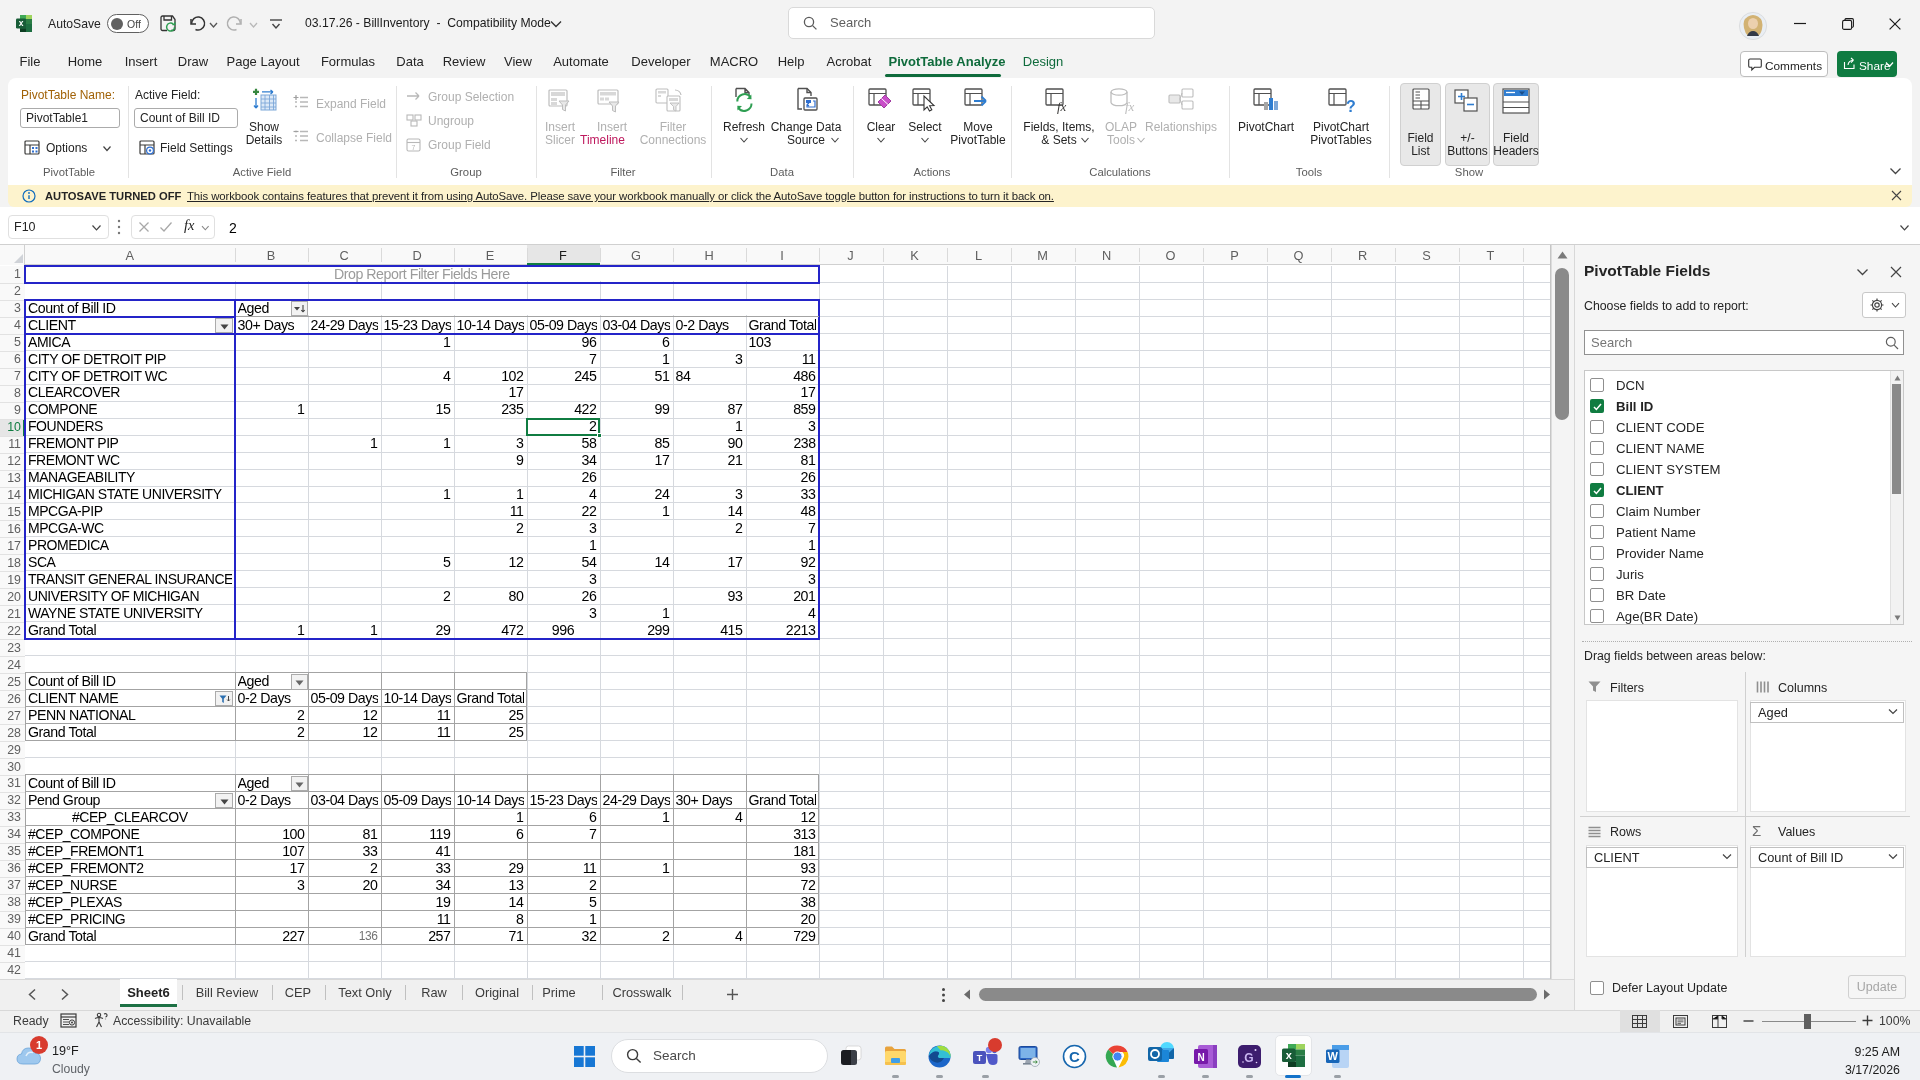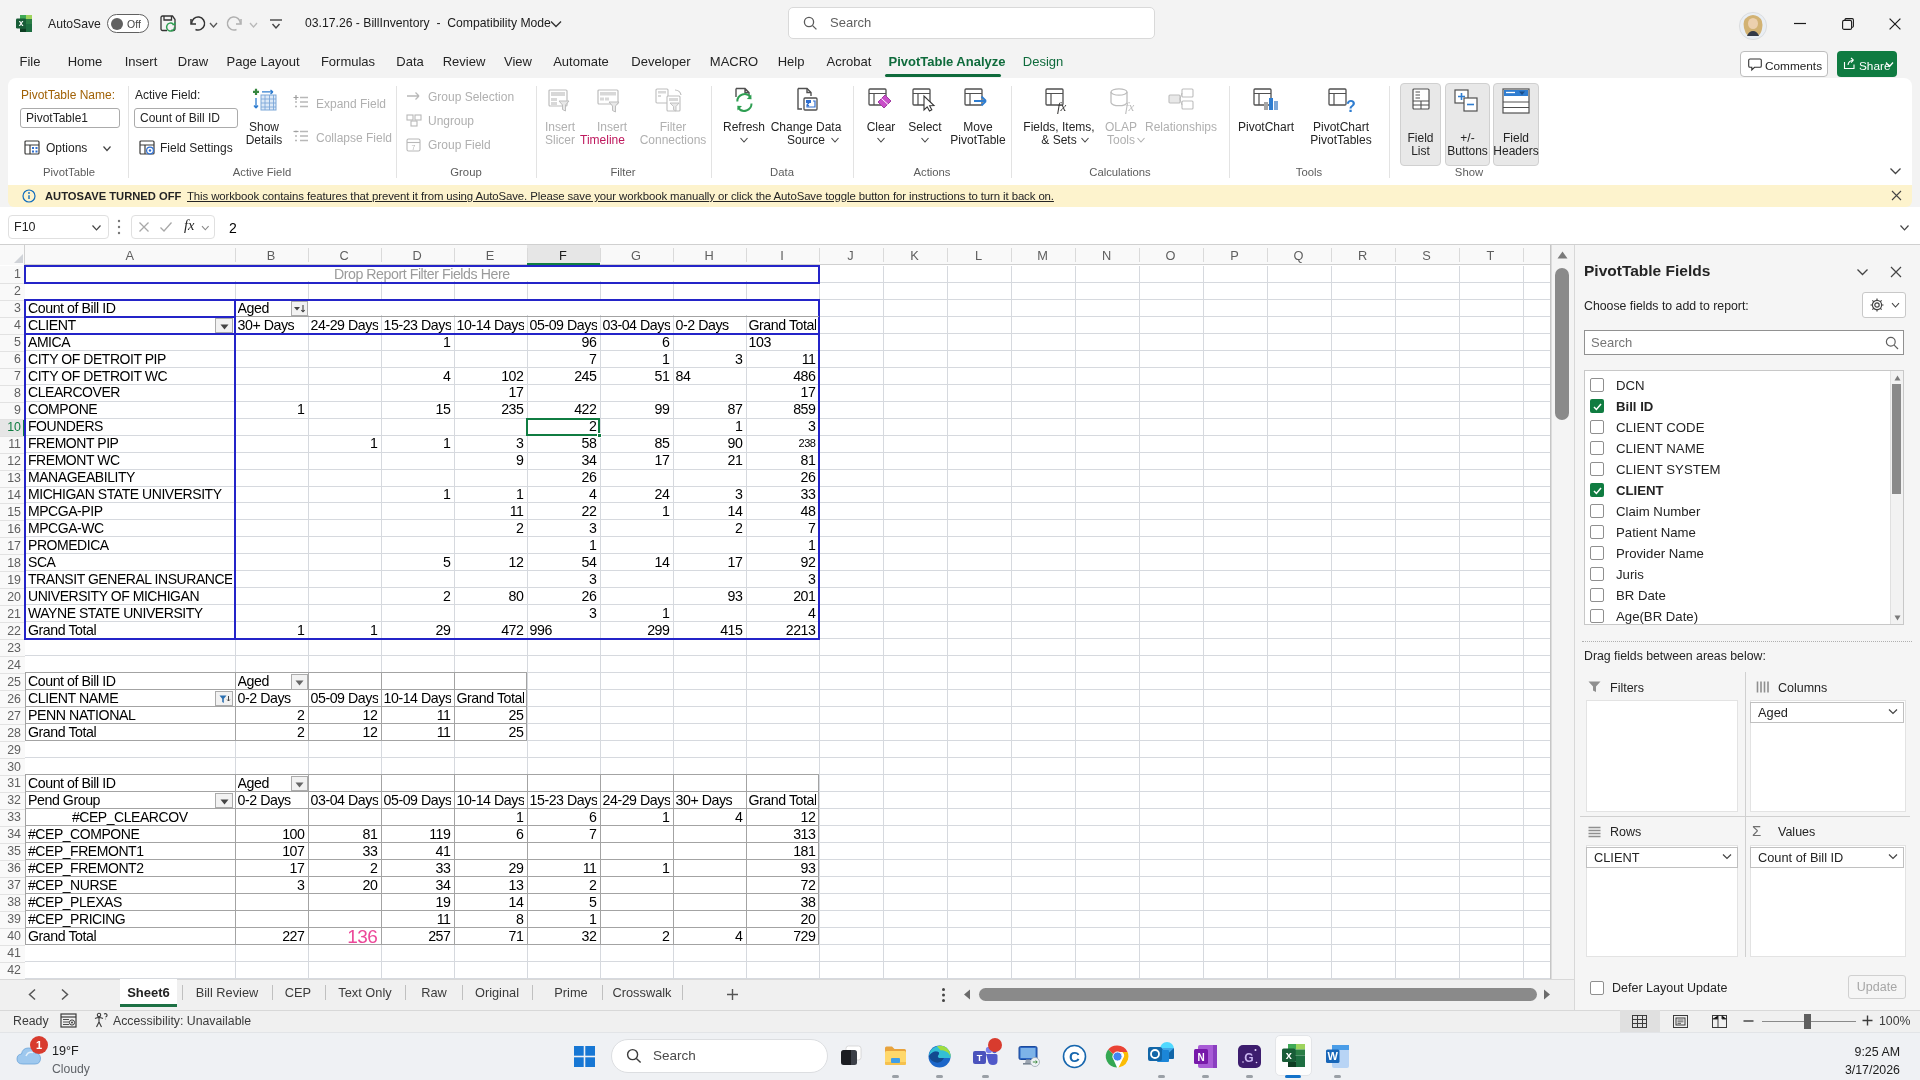--- a/index.html
+++ b/index.html
@@ -655,21 +655,21 @@
 <div class="t" style="left:529.5px;top:420.43px;width:67.0px;height:14.97px;font-size:14.2px;line-height:13.5px;color:#000;text-align:right;overflow:hidden;letter-spacing:-0.45px">2</div>
 <div class="t" style="left:675.5px;top:420.43px;width:67.0px;height:14.97px;font-size:14.2px;line-height:13.5px;color:#000;text-align:right;overflow:hidden;letter-spacing:-0.45px">1</div>
 <div class="t" style="left:748.5px;top:420.43px;width:67.0px;height:14.97px;font-size:14.2px;line-height:13.5px;color:#000;text-align:right;overflow:hidden;letter-spacing:-0.45px">3</div>
 <div class="t" style="left:28px;top:437.4px;width:203.5px;height:14.97px;font-size:14px;line-height:13.5px;color:#000;text-align:left;overflow:hidden;letter-spacing:-0.45px">FREMONT PIP</div>
 <div class="t" style="left:310.5px;top:437.4px;width:67.0px;height:14.97px;font-size:14.2px;line-height:13.5px;color:#000;text-align:right;overflow:hidden;letter-spacing:-0.45px">1</div>
 <div class="t" style="left:383.5px;top:437.4px;width:67.0px;height:14.97px;font-size:14.2px;line-height:13.5px;color:#000;text-align:right;overflow:hidden;letter-spacing:-0.45px">1</div>
 <div class="t" style="left:456.5px;top:437.4px;width:67.0px;height:14.97px;font-size:14.2px;line-height:13.5px;color:#000;text-align:right;overflow:hidden;letter-spacing:-0.45px">3</div>
 <div class="t" style="left:529.5px;top:437.4px;width:67.0px;height:14.97px;font-size:14.2px;line-height:13.5px;color:#000;text-align:right;overflow:hidden;letter-spacing:-0.45px">58</div>
 <div class="t" style="left:602.5px;top:437.4px;width:67.0px;height:14.97px;font-size:14.2px;line-height:13.5px;color:#000;text-align:right;overflow:hidden;letter-spacing:-0.45px">85</div>
 <div class="t" style="left:675.5px;top:437.4px;width:67.0px;height:14.97px;font-size:14.2px;line-height:13.5px;color:#000;text-align:right;overflow:hidden;letter-spacing:-0.45px">90</div>
-<div class="t" style="left:748.5px;top:437.4px;width:67.0px;height:14.97px;font-size:11px;line-height:13.5px;color:#000;text-align:right;overflow:hidden;letter-spacing:-0.45px">238</div>
+<div class="t" style="left:748.5px;top:437.4px;width:67.0px;height:14.97px;font-size:14px;line-height:13.5px;color:#000;text-align:right;overflow:hidden;letter-spacing:-0.45px">238</div>
 <div class="t" style="left:28px;top:454.37px;width:203.5px;height:14.97px;font-size:14px;line-height:13.5px;color:#000;text-align:left;overflow:hidden;letter-spacing:-0.45px">FREMONT WC</div>
 <div class="t" style="left:456.5px;top:454.37px;width:67.0px;height:14.97px;font-size:14.2px;line-height:13.5px;color:#000;text-align:right;overflow:hidden;letter-spacing:-0.45px">9</div>
 <div class="t" style="left:529.5px;top:454.37px;width:67.0px;height:14.97px;font-size:14.2px;line-height:13.5px;color:#000;text-align:right;overflow:hidden;letter-spacing:-0.45px">34</div>
 <div class="t" style="left:602.5px;top:454.37px;width:67.0px;height:14.97px;font-size:14.2px;line-height:13.5px;color:#000;text-align:right;overflow:hidden;letter-spacing:-0.45px">17</div>
 <div class="t" style="left:675.5px;top:454.37px;width:67.0px;height:14.97px;font-size:14.2px;line-height:13.5px;color:#000;text-align:right;overflow:hidden;letter-spacing:-0.45px">21</div>
 <div class="t" style="left:748.5px;top:454.37px;width:67.0px;height:14.97px;font-size:14.2px;line-height:13.5px;color:#000;text-align:right;overflow:hidden;letter-spacing:-0.45px">81</div>
 <div class="t" style="left:28px;top:471.34px;width:203.5px;height:14.97px;font-size:14px;line-height:13.5px;color:#000;text-align:left;overflow:hidden;letter-spacing:-0.45px">MANAGEABILITY</div>
 <div class="t" style="left:529.5px;top:471.34px;width:67.0px;height:14.97px;font-size:14.2px;line-height:13.5px;color:#000;text-align:right;overflow:hidden;letter-spacing:-0.45px">26</div>
 <div class="t" style="left:748.5px;top:471.34px;width:67.0px;height:14.97px;font-size:14.2px;line-height:13.5px;color:#000;text-align:right;overflow:hidden;letter-spacing:-0.45px">26</div>
 <div class="t" style="left:28px;top:488.31px;width:203.5px;height:14.97px;font-size:14px;line-height:13.5px;color:#000;text-align:left;overflow:hidden;letter-spacing:-0.45px">MICHIGAN STATE UNIVERSITY</div>
@@ -711,21 +711,21 @@
 <div class="t" style="left:748.5px;top:590.13px;width:67.0px;height:14.97px;font-size:14.2px;line-height:13.5px;color:#000;text-align:right;overflow:hidden;letter-spacing:-0.45px">201</div>
 <div class="t" style="left:28px;top:607.1px;width:203.5px;height:14.97px;font-size:14px;line-height:13.5px;color:#000;text-align:left;overflow:hidden;letter-spacing:-0.45px">WAYNE STATE UNIVERSITY</div>
 <div class="t" style="left:529.5px;top:607.1px;width:67.0px;height:14.97px;font-size:14.2px;line-height:13.5px;color:#000;text-align:right;overflow:hidden;letter-spacing:-0.45px">3</div>
 <div class="t" style="left:602.5px;top:607.1px;width:67.0px;height:14.97px;font-size:14.2px;line-height:13.5px;color:#000;text-align:right;overflow:hidden;letter-spacing:-0.45px">1</div>
 <div class="t" style="left:748.5px;top:607.1px;width:67.0px;height:14.97px;font-size:14.2px;line-height:13.5px;color:#000;text-align:right;overflow:hidden;letter-spacing:-0.45px">4</div>
 <div class="t" style="left:28px;top:624.07px;width:203.5px;height:14.97px;font-size:14.2px;line-height:13.5px;color:#000;text-align:left;overflow:hidden;letter-spacing:-0.45px">Grand Total</div>
 <div class="t" style="left:237.5px;top:624.07px;width:67.0px;height:14.97px;font-size:14.2px;line-height:13.5px;color:#000;text-align:right;overflow:hidden;letter-spacing:-0.45px">1</div>
 <div class="t" style="left:310.5px;top:624.07px;width:67.0px;height:14.97px;font-size:14.2px;line-height:13.5px;color:#000;text-align:right;overflow:hidden;letter-spacing:-0.45px">1</div>
 <div class="t" style="left:383.5px;top:624.07px;width:67.0px;height:14.97px;font-size:14.2px;line-height:13.5px;color:#000;text-align:right;overflow:hidden;letter-spacing:-0.45px">29</div>
 <div class="t" style="left:456.5px;top:624.07px;width:67.0px;height:14.97px;font-size:14.2px;line-height:13.5px;color:#000;text-align:right;overflow:hidden;letter-spacing:-0.45px">472</div>
-<div class="t" style="left:529.5px;top:624.07px;width:67.0px;height:14.97px;font-size:14.2px;line-height:13.5px;color:#000;text-align:left;overflow:hidden;letter-spacing:-0.45px">996</div>
+<div class="t" style="left:529.5px;top:624.07px;width:67.0px;height:14.97px;font-size:14.2px;line-height:13.5px;color:#000;text-align:center;overflow:hidden;letter-spacing:-0.45px">996</div>
 <div class="t" style="left:602.5px;top:624.07px;width:67.0px;height:14.97px;font-size:14.2px;line-height:13.5px;color:#000;text-align:right;overflow:hidden;letter-spacing:-0.45px">299</div>
 <div class="t" style="left:675.5px;top:624.07px;width:67.0px;height:14.97px;font-size:14.2px;line-height:13.5px;color:#000;text-align:right;overflow:hidden;letter-spacing:-0.45px">415</div>
 <div class="t" style="left:748.5px;top:624.07px;width:67.0px;height:14.97px;font-size:14.2px;line-height:13.5px;color:#000;text-align:right;overflow:hidden;letter-spacing:-0.45px">2213</div>
 <div class="t" style="left:28px;top:674.98px;width:203.5px;height:14.97px;font-size:14.2px;line-height:13.5px;color:#000;text-align:left;overflow:hidden;letter-spacing:-0.45px">Count of Bill ID</div>
 <div class="t" style="left:237.5px;top:674.98px;width:67.0px;height:14.97px;font-size:14.2px;line-height:13.5px;color:#000;text-align:left;overflow:hidden;letter-spacing:-0.45px">Aged</div>
 <div class="t" style="left:28px;top:691.95px;width:203.5px;height:14.97px;font-size:14.2px;line-height:13.5px;color:#000;text-align:left;overflow:hidden;letter-spacing:-0.45px">CLIENT NAME</div>
 <div class="t" style="left:237.5px;top:691.95px;width:67.0px;height:14.97px;font-size:14.2px;line-height:13.5px;color:#000;text-align:left;overflow:hidden;letter-spacing:-0.45px">0-2 Days</div>
 <div class="t" style="left:310.5px;top:691.95px;width:67.0px;height:14.97px;font-size:14.2px;line-height:13.5px;color:#000;text-align:left;overflow:hidden;letter-spacing:-0.45px">05-09 Days</div>
 <div class="t" style="left:383.5px;top:691.95px;width:67.0px;height:14.97px;font-size:14.2px;line-height:13.5px;color:#000;text-align:left;overflow:hidden;letter-spacing:-0.45px">10-14 Days</div>
 <div class="t" style="left:456.5px;top:691.95px;width:67.0px;height:14.97px;font-size:14.2px;line-height:13.5px;color:#000;text-align:left;overflow:hidden;letter-spacing:-0.45px">Grand Total</div>
@@ -788,21 +788,21 @@
 <div class="t" style="left:456.5px;top:895.59px;width:67.0px;height:14.97px;font-size:14.2px;line-height:13.5px;color:#000;text-align:right;overflow:hidden;letter-spacing:-0.45px">14</div>
 <div class="t" style="left:529.5px;top:895.59px;width:67.0px;height:14.97px;font-size:14.2px;line-height:13.5px;color:#000;text-align:right;overflow:hidden;letter-spacing:-0.45px">5</div>
 <div class="t" style="left:748.5px;top:895.59px;width:67.0px;height:14.97px;font-size:14.2px;line-height:13.5px;color:#000;text-align:right;overflow:hidden;letter-spacing:-0.45px">38</div>
 <div class="t" style="left:28px;top:912.56px;width:203.5px;height:14.97px;font-size:14px;line-height:13.5px;color:#000;text-align:left;overflow:hidden;letter-spacing:-0.45px">#CEP_PRICING</div>
 <div class="t" style="left:383.5px;top:912.56px;width:67.0px;height:14.97px;font-size:14.2px;line-height:13.5px;color:#000;text-align:right;overflow:hidden;letter-spacing:-0.45px">11</div>
 <div class="t" style="left:456.5px;top:912.56px;width:67.0px;height:14.97px;font-size:14.2px;line-height:13.5px;color:#000;text-align:right;overflow:hidden;letter-spacing:-0.45px">8</div>
 <div class="t" style="left:529.5px;top:912.56px;width:67.0px;height:14.97px;font-size:14.2px;line-height:13.5px;color:#000;text-align:right;overflow:hidden;letter-spacing:-0.45px">1</div>
 <div class="t" style="left:748.5px;top:912.56px;width:67.0px;height:14.97px;font-size:14.2px;line-height:13.5px;color:#000;text-align:right;overflow:hidden;letter-spacing:-0.45px">20</div>
 <div class="t" style="left:28px;top:929.53px;width:203.5px;height:14.97px;font-size:14.2px;line-height:13.5px;color:#000;text-align:left;overflow:hidden;letter-spacing:-0.45px">Grand Total</div>
 <div class="t" style="left:237.5px;top:929.53px;width:67.0px;height:14.97px;font-size:14.2px;line-height:13.5px;color:#000;text-align:right;overflow:hidden;letter-spacing:-0.45px">227</div>
-<div class="t" style="left:310.5px;top:929.53px;width:67.0px;height:14.97px;font-size:19px;line-height:13.5px;color:#ec4899;text-align:right;overflow:hidden;letter-spacing:-0.45px">136</div>
+<div class="t" style="left:310.5px;top:929.53px;width:67.0px;height:14.97px;font-size:12px;line-height:13.5px;color:#737373;text-align:right;overflow:hidden;letter-spacing:-0.45px">136</div>
 <div class="t" style="left:383.5px;top:929.53px;width:67.0px;height:14.97px;font-size:14.2px;line-height:13.5px;color:#000;text-align:right;overflow:hidden;letter-spacing:-0.45px">257</div>
 <div class="t" style="left:456.5px;top:929.53px;width:67.0px;height:14.97px;font-size:14.2px;line-height:13.5px;color:#000;text-align:right;overflow:hidden;letter-spacing:-0.45px">71</div>
 <div class="t" style="left:529.5px;top:929.53px;width:67.0px;height:14.97px;font-size:14.2px;line-height:13.5px;color:#000;text-align:right;overflow:hidden;letter-spacing:-0.45px">32</div>
 <div class="t" style="left:602.5px;top:929.53px;width:67.0px;height:14.97px;font-size:14.2px;line-height:13.5px;color:#000;text-align:right;overflow:hidden;letter-spacing:-0.45px">2</div>
 <div class="t" style="left:675.5px;top:929.53px;width:67.0px;height:14.97px;font-size:14.2px;line-height:13.5px;color:#000;text-align:right;overflow:hidden;letter-spacing:-0.45px">4</div>
 <div class="t" style="left:748.5px;top:929.53px;width:67.0px;height:14.97px;font-size:14.2px;line-height:13.5px;color:#000;text-align:right;overflow:hidden;letter-spacing:-0.45px">729</div>
 <div class="" style="left:24px;top:264.7px;width:795.5px;height:18.97px;border:2px solid #2424c8"></div>
 <div class="" style="left:24px;top:298.64px;width:795.5px;height:341.4px;border:2px solid #2424c8"></div>
 <div class="" style="left:25px;top:315.81px;width:209.5px;height:2px;background:#2424c8"></div>
 <div class="" style="left:234.5px;top:315.81px;width:584.0px;height:1px;background:#a3a3a3"></div>
@@ -878,21 +878,21 @@
     <path d="M2 1.5 L7.5 6.5 L2 11.5" fill="none" stroke="#555" stroke-width="1.5"></path>
   </svg>
 <div class="" style="left:120px;top:979px;width:57px;height:28px;background:#fff"></div>
 <div class="" style="left:120px;top:1003.5px;width:57px;height:3px;background:#1e7145"></div>
 <div class="t" style="left:120px;top:985px;width:57px;height:15px;font-size:13px;font-weight:bold;color:#222;text-align:center">Sheet6</div>
 <div class="t" style="left:194px;top:985px;width:66px;height:15px;font-size:12.8px;color:#3b3b3b;text-align:center">Bill Review</div>
 <div class="t" style="left:283px;top:985px;width:30px;height:15px;font-size:12.8px;color:#3b3b3b;text-align:center">CEP</div>
 <div class="t" style="left:336px;top:985px;width:58px;height:15px;font-size:12.8px;color:#3b3b3b;text-align:center">Text Only</div>
 <div class="t" style="left:419px;top:985px;width:30px;height:15px;font-size:12.8px;color:#3b3b3b;text-align:center">Raw</div>
 <div class="t" style="left:472px;top:985px;width:50px;height:15px;font-size:12.8px;color:#3b3b3b;text-align:center">Original</div>
-<div class="t" style="left:552px;top:985px;width:38px;height:15px;font-size:12.8px;color:#3b3b3b;text-align:center">Prime</div>
+<div class="t" style="left:540px;top:985px;width:38px;height:15px;font-size:12.8px;color:#3b3b3b;text-align:center">Prime</div>
 <div class="t" style="left:611px;top:985px;width:62px;height:15px;font-size:12.8px;color:#3b3b3b;text-align:center">Crosswalk</div>
 <div class="" style="left:182px;top:985px;width:1px;height:15px;background:#c0c0c0"></div>
 <div class="" style="left:272px;top:985px;width:1px;height:15px;background:#c0c0c0"></div>
 <div class="" style="left:325px;top:985px;width:1px;height:15px;background:#c0c0c0"></div>
 <div class="" style="left:405px;top:985px;width:1px;height:15px;background:#c0c0c0"></div>
 <div class="" style="left:462px;top:985px;width:1px;height:15px;background:#c0c0c0"></div>
 <div class="" style="left:532px;top:985px;width:1px;height:15px;background:#c0c0c0"></div>
 <div class="" style="left:602px;top:985px;width:1px;height:15px;background:#c0c0c0"></div>
 <div class="" style="left:682px;top:985px;width:1px;height:15px;background:#c0c0c0"></div>
 <svg style="left:726px;top:988px" width="13" height="13" viewBox="0 0 13 13">

